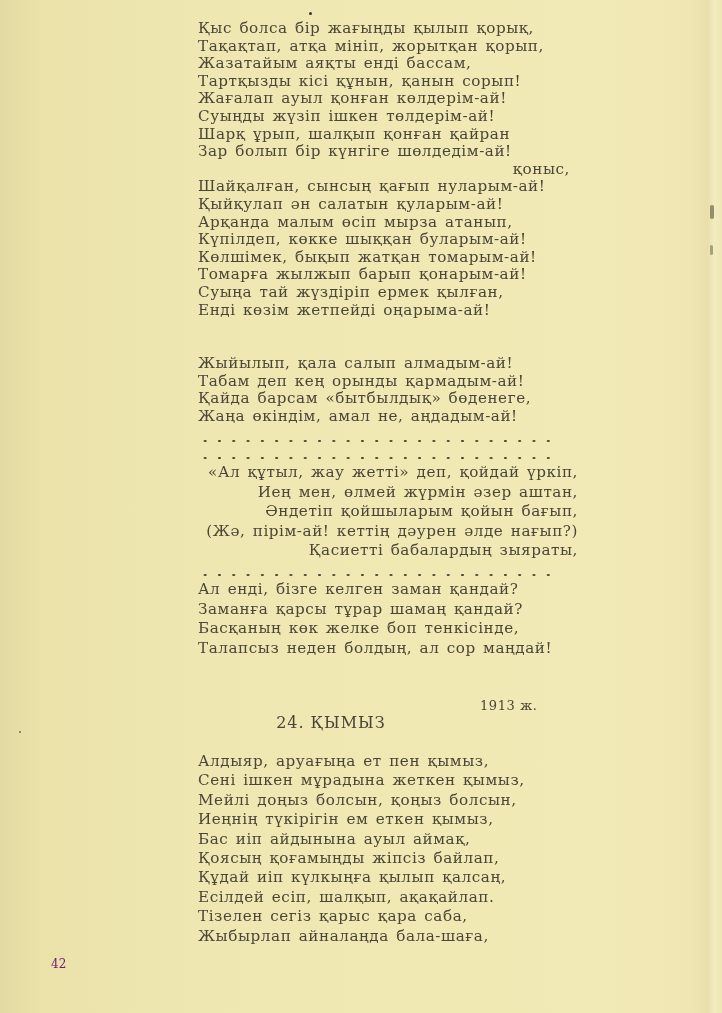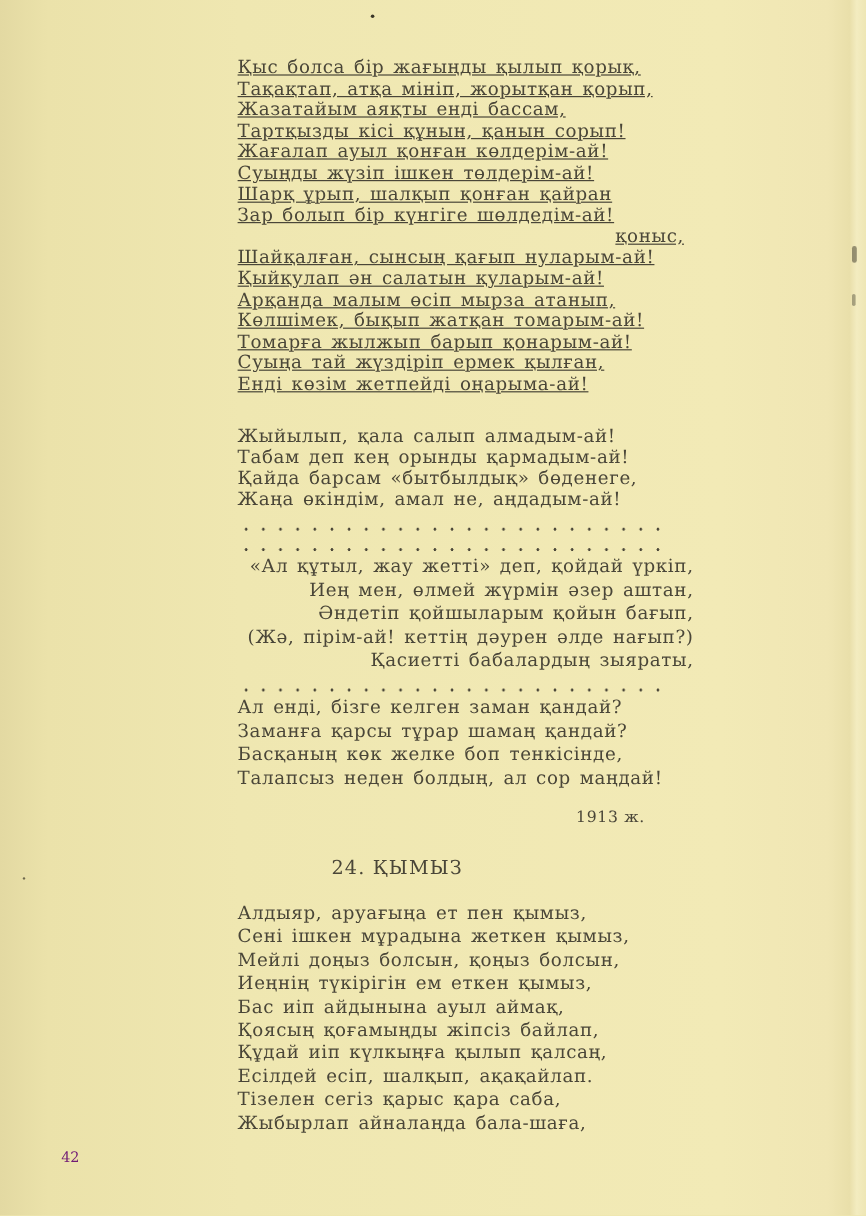--- a/index.html
+++ b/index.html
@@ -48,21 +48,21 @@
     left: 198px;
     width: 362px;
     height: 4px;
     background-image: radial-gradient(circle, #4a4638 1px, transparent 1.4px);
     background-size: 14.3px 4px;
     background-repeat: repeat-x;
   }
   .year {
     position: absolute;
     left: 480px;
-    top: 674px;
+    top: 698px;
     font-size: 13px;
     letter-spacing: 0.6px;
   }
   .title {
     position: absolute;
     left: 0;
     width: 662px;
     top: 713px;
     text-align: center;
     font-size: 16px;
@@ -79,33 +79,34 @@
 </style>
 </head>
 <body>
 
 <div class="page-bg"></div>
 <div class="spot" style="left:309px;top:12px;width:3px;height:3px;"></div>
 <div class="spot" style="left:19px;top:731px;width:2px;height:2px;opacity:.7;"></div>
 <div class="spot" style="left:710px;top:205px;width:4px;height:14px;border-radius:2px;opacity:.5;"></div>
 <div class="spot" style="left:710px;top:245px;width:3px;height:10px;border-radius:2px;opacity:.4;"></div>
 
-<div class="text-block" style="top:48px;text-decoration:underline;">
+<div class="text-block" style="top:20px;">
   <span class="line">Қыс болса бір жағыңды қылып қорық,</span>
   <span class="line">Тақақтап, атқа мініп, жорытқан қорып,</span>
   <span class="line">Жазатайым аяқты енді бассам,</span>
   <span class="line">Тартқызды кісі құнын, қанын сорып!</span>
   <span class="line">Жағалап ауыл қонған көлдерім-ай!</span>
   <span class="line">Суыңды жүзіп ішкен төлдерім-ай!</span>
   <span class="line">Шарқ ұрып, шалқып қонған қайран</span>
   <span class="line">Зар болып бір күнгіге шөлдедім-ай!</span>
   <span class="line indent-right">қоныс,</span>
   <span class="line">Шайқалған, сынсың қағып нуларым-ай!</span>
   <span class="line">Қыйқулап ән салатын қуларым-ай!</span>
   <span class="line">Арқанда малым өсіп мырза атанып,</span>
+  <span class="line">Күпілдеп, көкке шыққан буларым-ай!</span>
   <span class="line">Көлшімек, бықып жатқан томарым-ай!</span>
   <span class="line">Томарға жылжып барып қонарым-ай!</span>
   <span class="line">Суыңа тай жүздіріп ермек қылған,</span>
   <span class="line">Енді көзім жетпейді оңарыма-ай!</span>
 </div>
 
 <div class="text-block" style="top:355px;">
   <span class="line">Жыйылып, қала салып алмадым-ай!</span>
   <span class="line">Табам деп кең орынды қармадым-ай!</span>
   <span class="line">Қайда барсам «бытбылдық» бөденеге,</span>

